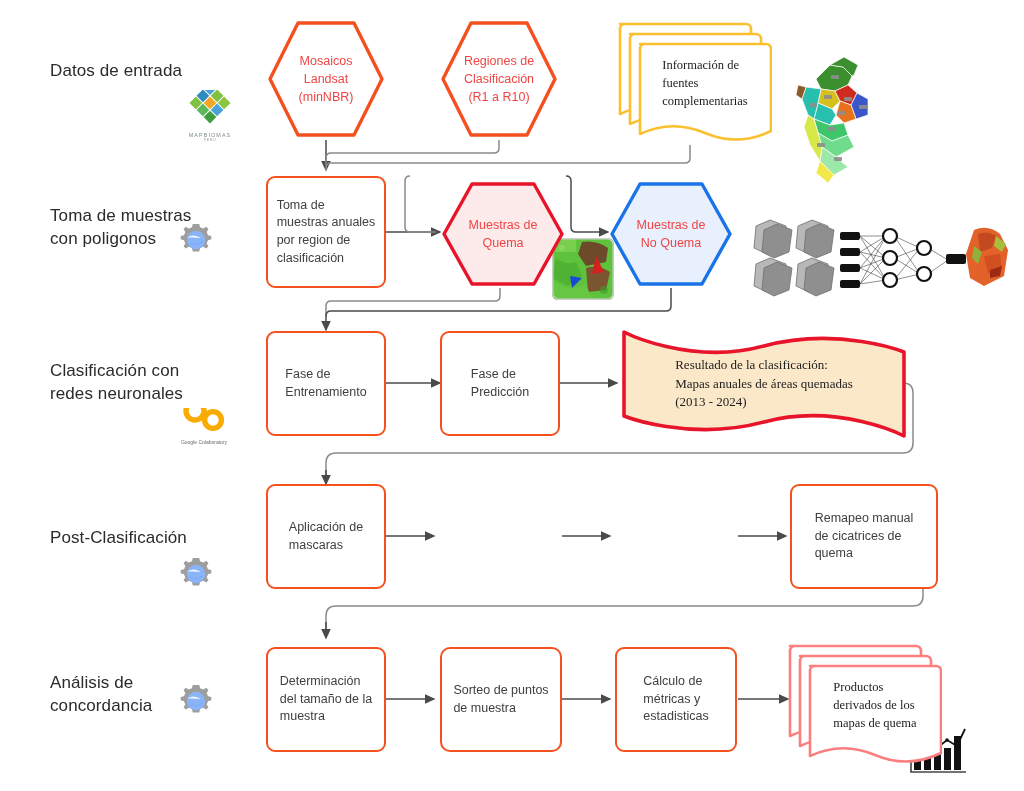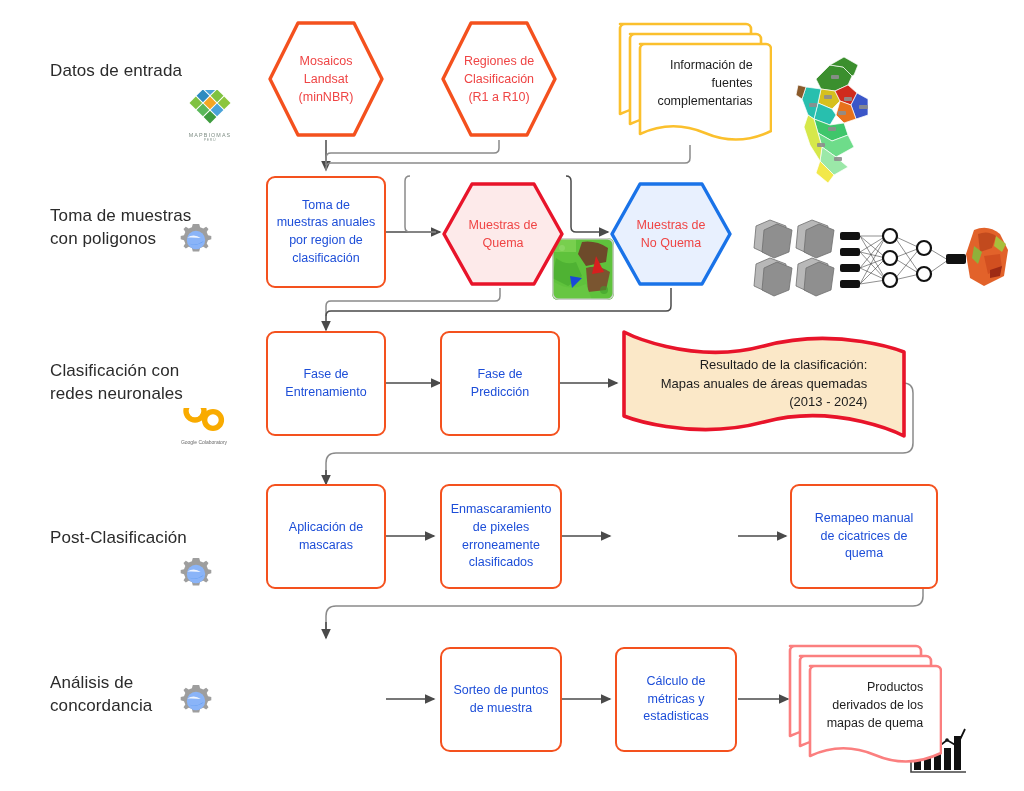--- a/index.html
+++ b/index.html
@@ -14,41 +14,41 @@
 
   
   .row-label {
     position:absolute; font-size:17px; line-height:1.35; color:#2b2b2b;
     letter-spacing:.1px; white-space:pre-line;
   }
 
   
   .node {
     position:absolute; display:flex; align-items:center; justify-content:center;
-    text-align:center; font-size:12.5px; line-height:1.42; color:#1d4ed8;
+    text-align:left; font-size:12.5px; line-height:1.42; color:#404040;
     padding:6px 7px; white-space:pre-line;
   }
   .box {
     border:2.6px solid #f4511e; border-radius:9px; background:#ffffff;
   }
 
   
   .hex-wrap { position:absolute; }
   .hex-wrap .hex-svg { position:absolute; left:0; top:0; }
   .hex-wrap .hex-txt {
     position:absolute; inset:0; display:flex; align-items:center; justify-content:center;
     text-align:center; font-size:12.5px; line-height:1.45; white-space:pre-line; color:#ef4444;
   }
 
   
   .shape-wrap { position:absolute; }
   .shape-wrap svg { position:absolute; left:0; top:0; }
   .shape-wrap .shape-txt {
     position:absolute; inset:0; display:flex; align-items:center; justify-content:center;
-    text-align:right; font-size:12.5px; line-height:1.45; white-space:pre-line; color:#1d1d1d;
+    text-align:left; font-size:12.5px; line-height:1.45; white-space:pre-line; color:#1d1d1d;font-family:Liberation Serif, serif;
   }
   .wave-txt { font-size:13px !important; }
 
   
   .pic { position:absolute; }
   .logo-cap {
     font-size:5.4px; letter-spacing:1.1px; color:#7c8b82; text-align:center;
     margin-top:2px; font-family:"Liberation Sans", sans-serif;
   }
   .logo-cap2 { font-size:3.6px; letter-spacing:.6px; color:#8b9a92; text-align:center; }
@@ -367,34 +367,33 @@
     <div class="shape-txt wave-txt">Resultado de la clasificación:
 Mapas anuales de áreas quemadas
 (2013 - 2024)</div>
   </div>
 
   <div class="node box" style="left:266px; top:484px; width:120px; height:105px;">
     <span>Aplicación de
 mascaras</span>
   </div>
 
-  <div class="node box" style="left:440px; top:484px; width:122px; height:105px;">
-    <span>Enmascaramiento
-de pixeles
-erroneamente
-clasificados</span>
-  </div>
 
 
   <div class="node box" style="left:790px; top:484px; width:148px; height:105px;">
     <span>Remapeo manual
 de cicatrices de
 quema</span>
   </div>
 
+  <div class="node box" style="left:266px; top:647px; width:120px; height:105px;">
+    <span>Determinación
+del tamaño de la
+muestra</span>
+  </div>
 
   <div class="node box" style="left:440px; top:647px; width:122px; height:105px;border-radius:10px;">
     <span>Sorteo de puntos
 de muestra</span>
   </div>
 
   <div class="node box" style="left:615px; top:647px; width:122px; height:105px;">
     <span>Cálculo de
 métricas y
 estadisticas</span>

